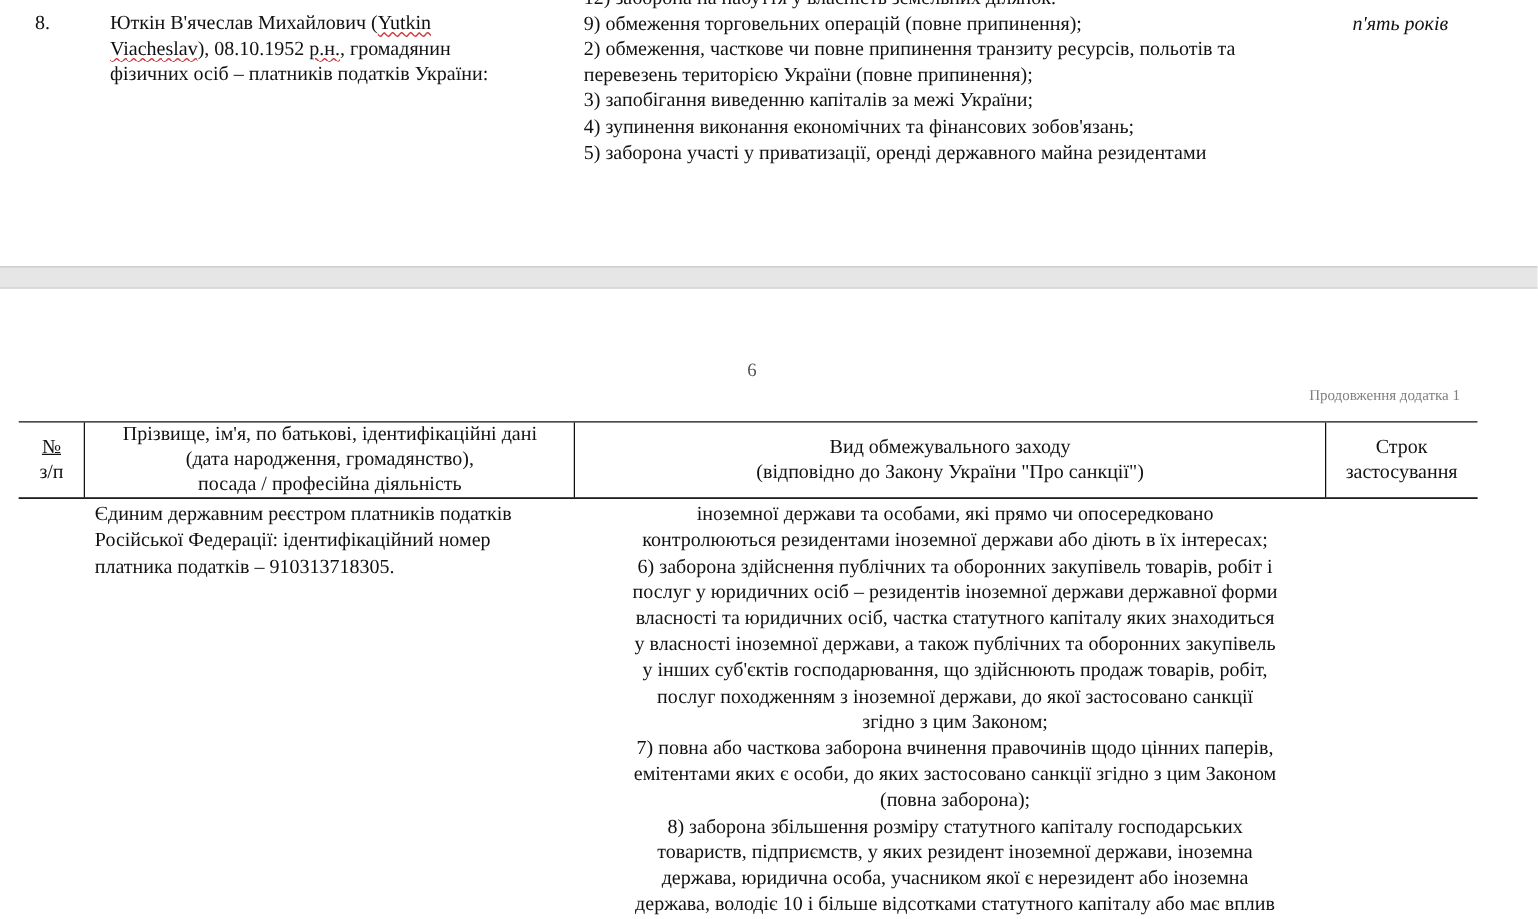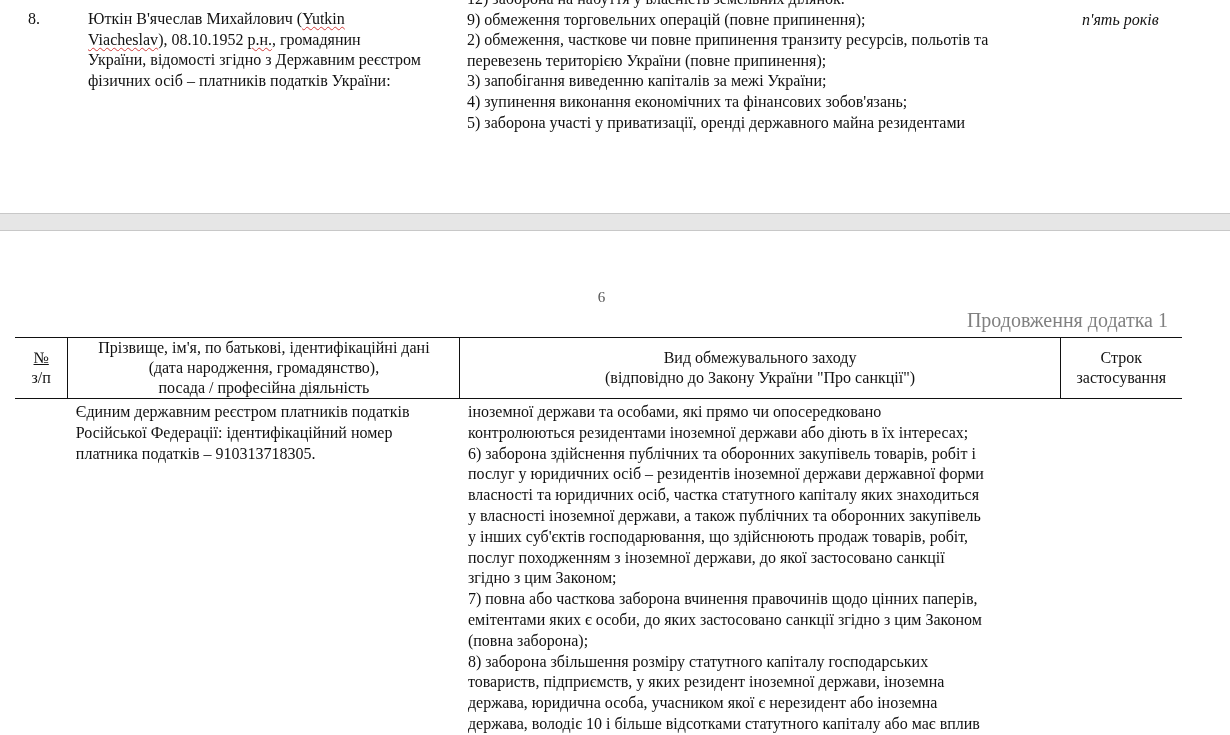--- a/index.html
+++ b/index.html
@@ -18,51 +18,50 @@
   }
   .page-bottom { top: 231px; height: 504px; }
   .abs { position: absolute; }
   .line { line-height: 20.6px; white-space: nowrap; }
   .num-cell { left: 28px; top: 9px; }
   .name-cell { left: 88px; top: 9px; }
   .measure-cell { left: 467px; top: -11px; }
   .term-cell { left: 1082px; top: 10px; font-style: italic; }
   .spell { text-decoration: underline wavy #d23b3b; text-decoration-thickness: 1px; text-underline-offset: 2px; }
   .page-number { left: 0; width: 1203px; text-align: center; top: 58px; color: #555; font-size: 15px; }
-  .continuation { right: 62px; top: 78px; color: #808080; font-size: 20px; }
+  .continuation { right: 62px; top: 78px; color: #808080; font-size: 12px; }
   table.sanctions {
     position: absolute; left: 15px; top: 106px;
     border-collapse: collapse; width: 1167px;
   }
   table.sanctions th {
     font-weight: normal; text-align: center; vertical-align: middle;
     border-top: 1.5px solid #111; border-bottom: 1.5px solid #111;
     line-height: 20px; font-size: 16px; padding: 0 4px; height: 60px;
   }
   table.sanctions th + th { border-left: 1px solid #111; }
   table.sanctions td { vertical-align: top; padding: 3px 0 0 0; line-height: 20.8px; font-size: 16px; margin-left: 12px; }
   .c1 { width: 50px; }
   .c2 { width: 393px; }
-  .c3 { width: 606px; }
+  .c3 { width: 606px; text-align: center; }
   .c4 { width: 118px; }
   .cell-inner { padding-left: 8px; white-space: nowrap; }
   .cell-inner-measure { padding-left: 8px; white-space: nowrap; }
   .th-num { font-size: 15px; line-height: 20px; }
   .th-num .no { text-decoration: underline; }
 </style>
 </head>
 <body>
 
 <div class="page page-top">
   <div class="abs line num-cell">8.</div>
 
   <div class="abs name-cell">
     <div class="line"><span>Юткін В'ячеслав Михайлович (</span><span class="spell">Yutkin</span></div>
     <div class="line"><span class="spell">Viacheslav</span><span>), 08.10.1952 </span><span class="spell">р.н.</span><span>, громадянин</span></div>
-    <div class="line">України, відомості згідно з Державним реєстром</div>
     <div class="line">фізичних осіб – платників податків України:</div>
   </div>
 
   <div class="abs measure-cell">
     <div class="line">12) заборона на набуття у власність земельних ділянок.</div>
     <div class="line">9) обмеження торговельних операцій (повне припинення);</div>
     <div class="line">2) обмеження, часткове чи повне припинення транзиту ресурсів, польотів та</div>
     <div class="line">перевезень територією України (повне припинення);</div>
     <div class="line">3) запобігання виведенню капіталів за межі України;</div>
     <div class="line">4) зупинення виконання економічних та фінансових зобов'язань;</div>

